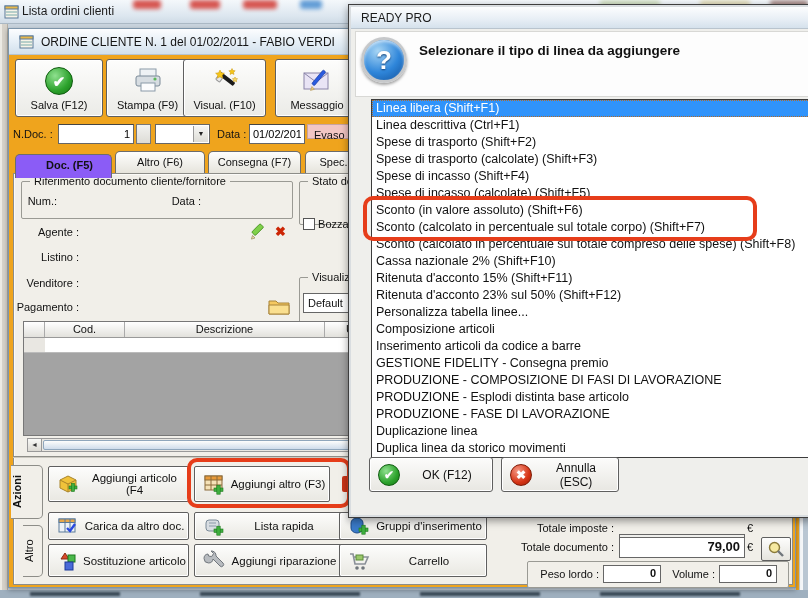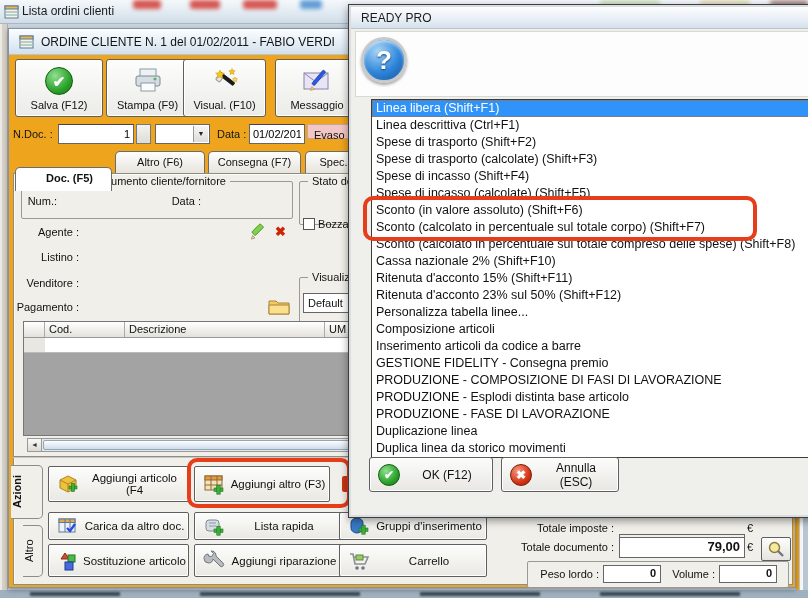--- a/index.html
+++ b/index.html
@@ -48,41 +48,41 @@
     background:linear-gradient(#f6f6f4,#dddcd6); border-left:1px solid #999; text-align:center;
     font-size:7px; line-height:16px; color:#222; }
   .sm-btn { position:absolute; background:linear-gradient(#f2f2f0,#dddcd6); border:1px solid #777; }
   .evaso { position:absolute; left:298px; top:95px; width:54px; height:15px; background:#f2c6c4;
     border:1px solid #c9a3a1; font-size:11px; padding:4px 0 0 6px; }
 
   
   .tab { position:absolute; top:122px; height:22px; background:linear-gradient(#fefefd,#e6e4dc);
     border:1px solid #6c6c6c; border-bottom:none; border-radius:5px 5px 0 0; text-align:center;
     font-size:11px; padding-top:4px; }
-  .tab.active { background:#ffffff; font-weight:bold; height:24px; top:138px; z-index:3;padding-left:12px; }
+  .tab.active { background:#8b5cf6; font-weight:bold; height:24px; top:125px; z-index:3;padding-left:12px; }
 
   
   .panel { position:absolute; left:4px; top:144px; width:780px; height:412px; background:#f1efe9;
     border:1px solid #8d8d88; box-shadow:inset 1px 1px 0 #fbfaf7; z-index:2; }
   .sep { position:absolute; left:4px; top:427px; width:780px; height:2px; background:#cbc9c1;
     border-top:1px solid #8d8d88; z-index:2; }
   .grp { position:absolute; border:1px solid #9a9a94; border-radius:2px; z-index:2; }
   .grp-lbl { position:absolute; top:-7px; left:8px; background:#f1efe9; padding:0 4px; font-size:11px; white-space:nowrap; }
   .blue-txt { color:#1414cc; }
   .lbl-r { position:absolute; text-align:right; font-size:11px; z-index:2; white-space:nowrap; }
   .icon-abs { position:absolute; z-index:3; }
   .red-x { color:#cc2505; font-weight:bold; font-size:13px; }
   .checkbox { width:12px; height:12px; background:#fff; border:1px solid #555; display:inline-block; vertical-align:-2px; }
 
   
   .tbl { position:absolute; left:14px; top:292px; width:480px; height:115px; background:#a3a3a3;
     border:1px solid #777; z-index:2; overflow:hidden; }
   .tbl-row { display:flex; }
   .tbl-h { height:16px; background:linear-gradient(#ffffff,#e2e1dc); border-bottom:1px solid #999; }
-  .tbl-h .c, .tbl-r .c { border-right:1px solid #aaa; padding:1px 4px; font-size:11px; overflow:hidden; white-space:nowrap; }
+  .tbl-h .c, .tbl-r .c { border-right:1px solid #aaa; padding:1px 4px; font-size:11px; overflow:hidden; white-space:nowrap;text-align:center; }
   .tbl-r { background:#fff; height:17px; border-bottom:1px solid #bbb; }
   .tbl-r2 { background:#fff; height:15px; border-bottom:1px solid #bbb; }
   .c0 { width:21px; padding:0 !important; } .c1 { width:80px; } .c2 { width:200px; } .c3 { width:60px; }
   .swatch { width:15px; height:11px; margin:2px 0 0 2px; background:#00e0e6; border:1px solid #555; }
   .hscroll { position:absolute; left:18px; top:409px; width:330px; height:14px; background:#e9e7e2;
     border:1px solid #999; z-index:2; }
   .hscroll .larr { position:absolute; left:0; top:0; width:14px; height:12px; background:linear-gradient(#f8f8f6,#dcdad4);
     border-right:1px solid #999; font-size:7px; text-align:center; line-height:12px; color:#333; }
   .hscroll .thumb { position:absolute; left:15px; top:1px; right:2px; height:10px;
     background:linear-gradient(#fdfdfc,#cfdceb); border:1px solid #8fa6bc; border-radius:2px; }
@@ -408,20 +408,21 @@
     <span class="tot-lbl" style="left:658px;top:539px;width:48px">Volume :</span>
     <span class="tot-field" style="left:710px;top:536px;width:58px;height:18px;font-weight:bold">0</span>
   </div>
 
   <div class="dlg">
     <div class="dlg-titlebar">
       <span class="dlg-title">READY PRO</span>
     </div>
     <div class="dlg-head"></div>
     <div class="help-ico">?</div>
+    <div class="dlg-heading">Selezionare il tipo di linea da aggiungere</div>
 
     <div class="dlg-list">
       <div class="li sel">Linea libera (Shift+F1)</div>
       <div class="li">Linea descrittiva (Ctrl+F1)</div>
       <div class="li">Spese di trasporto (Shift+F2)</div>
       <div class="li">Spese di trasporto (calcolate) (Shift+F3)</div>
       <div class="li">Spese di incasso (Shift+F4)</div>
       <div class="li">Spese di incasso (calcolate) (Shift+F5)</div>
       <div class="li">Sconto (in valore assoluto) (Shift+F6)</div>
       <div class="li">Sconto (calcolato in percentuale sul totale corpo) (Shift+F7)</div>

